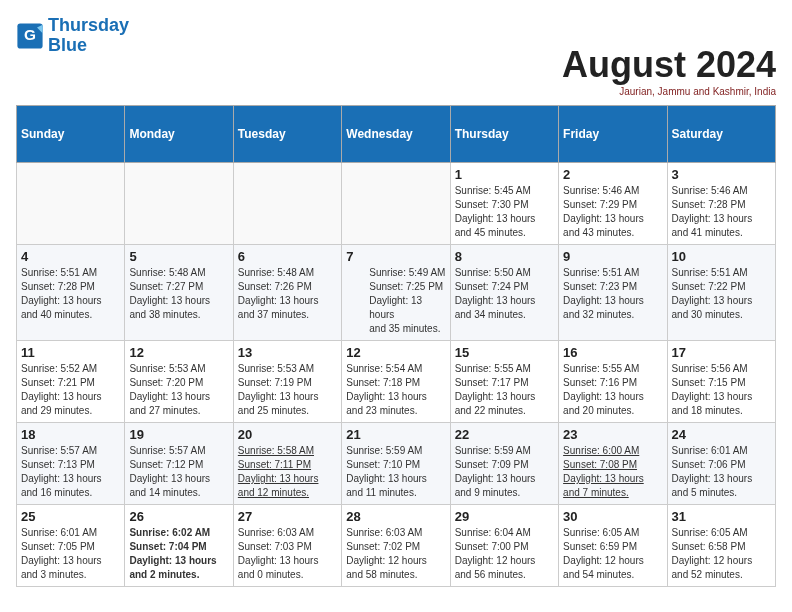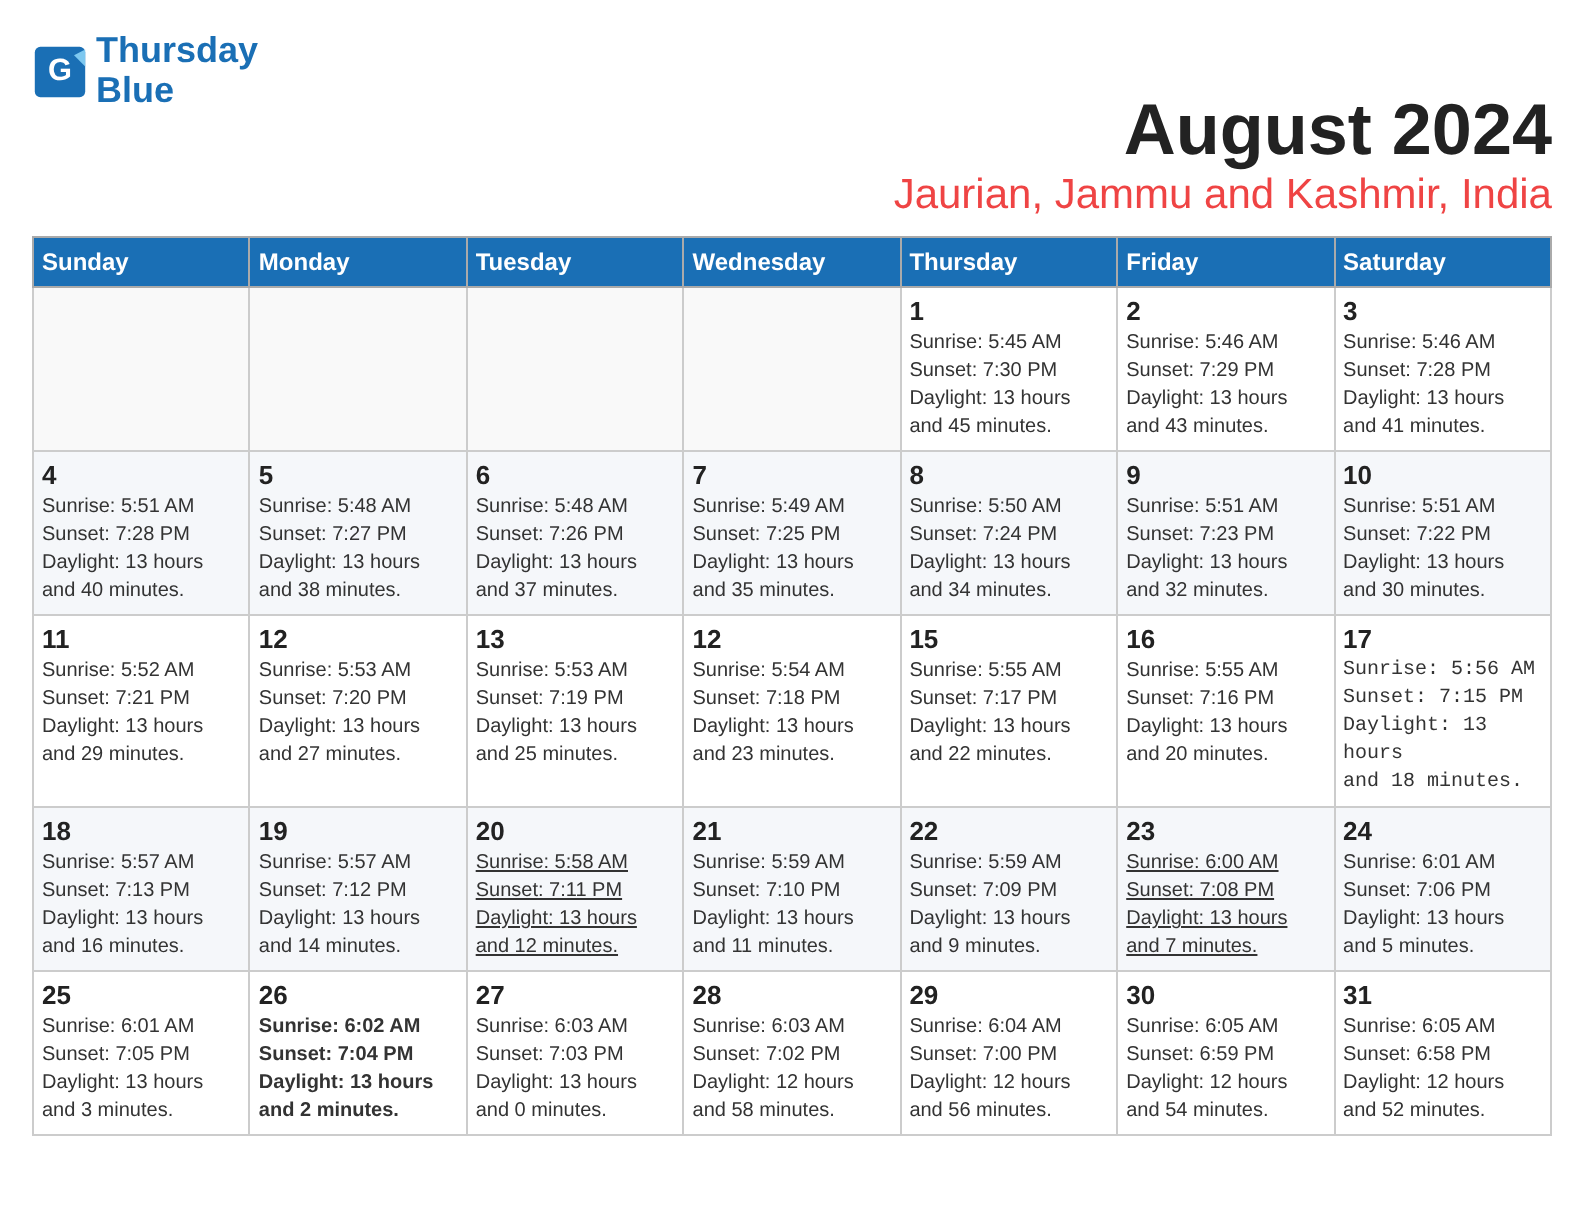--- a/index.html
+++ b/index.html
@@ -37,34 +37,34 @@
     .title-block {
       text-align: right;
       margin-top: 28px;
     }
     .month-title {
       font-size: 36px;
       font-weight: bold;
       color: #222;
     }
     .location-title {
-      font-size: 21px;
-      color: #ef4444;
+      font-size: 10px;
+      color: #7f1d1d;
     }
     .calendar {
       width: 100%;
       border-collapse: collapse;
       table-layout: fixed;
     }
     .calendar th {
       background: #1a6fb5;
       color: #fff;
       font-size: 12px;
       font-weight: bold;
-      padding: 5px 4px;
+      padding: 21px 4px;
       border: 1px solid #aaa;
       text-align: left;
     }
     .calendar td {
       border: 1px solid #ccc;
       vertical-align: top;
       padding: 4px;
       font-size: 10px;
       color: #222;
       min-height: 80px;
@@ -168,21 +168,21 @@
         </td>
         <td>
           <span class="day-num">6</span>
           <div class="day-info" style="white-space: pre-line;">Sunrise: 5:48 AM
 Sunset: 7:26 PM
 Daylight: 13 hours
 and 37 minutes.</div>
         </td>
         <td>
           <span class="day-num">7</span>
-          <div class="day-info" style="white-space: pre-line;">Sunrise: 5:49 AM
+          <div class="day-info" style="white-space: pre-line; margin-left: 23px;">Sunrise: 5:49 AM
 Sunset: 7:25 PM
 Daylight: 13 hours
 and 35 minutes.</div>
         </td>
         <td>
           <span class="day-num">8</span>
           <div class="day-info" style="white-space: pre-line;">Sunrise: 5:50 AM
 Sunset: 7:24 PM
 Daylight: 13 hours
 and 34 minutes.</div>
@@ -240,21 +240,21 @@
         </td>
         <td>
           <span class="day-num">16</span>
           <div class="day-info" style="white-space: pre-line;">Sunrise: 5:55 AM
 Sunset: 7:16 PM
 Daylight: 13 hours
 and 20 minutes.</div>
         </td>
         <td>
           <span class="day-num">17</span>
-          <div class="day-info" style="white-space: pre-line; font-family: Liberation Mono, monospace;">Sunrise: 5:56 AM
+          <div class="day-info" style="white-space: pre-line;">Sunrise: 5:56 AM
 Sunset: 7:15 PM
 Daylight: 13 hours
 and 18 minutes.</div>
         </td>
       </tr>
       <tr>
         <td>
           <span class="day-num">18</span>
           <div class="day-info" style="white-space: pre-line;">Sunrise: 5:57 AM
 Sunset: 7:13 PM

